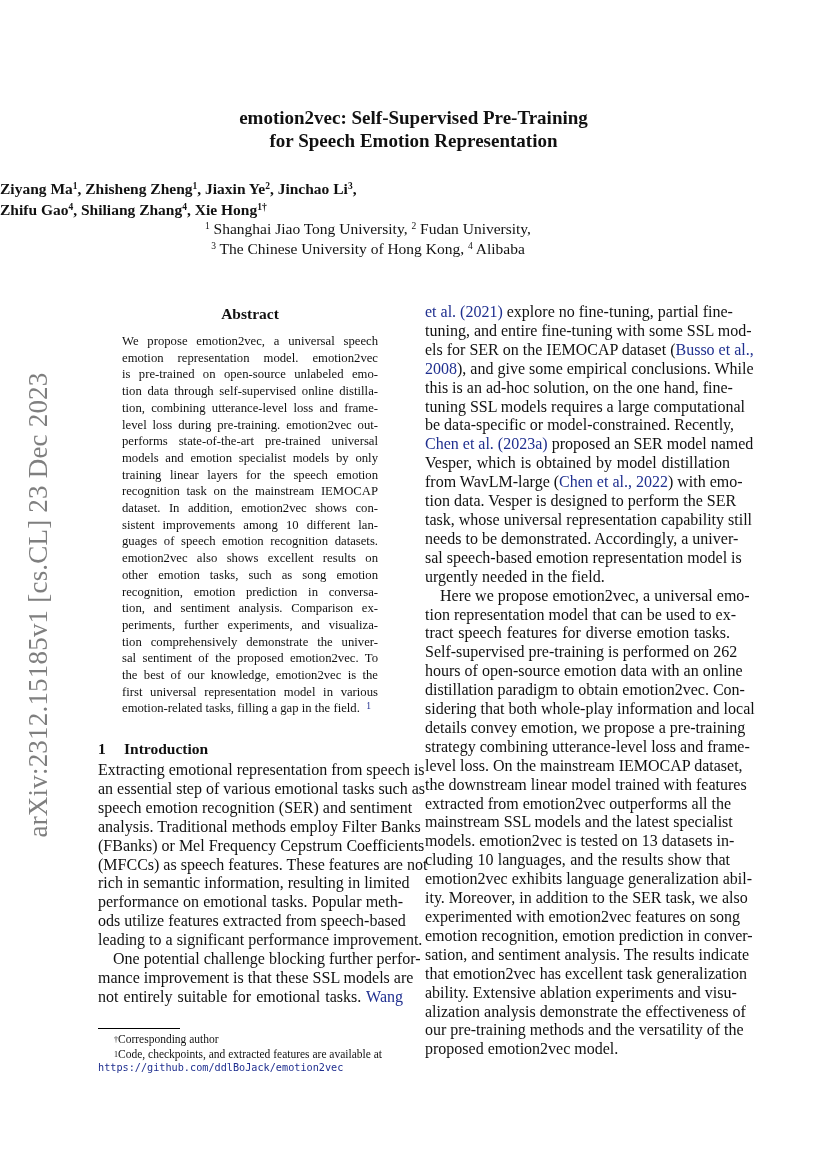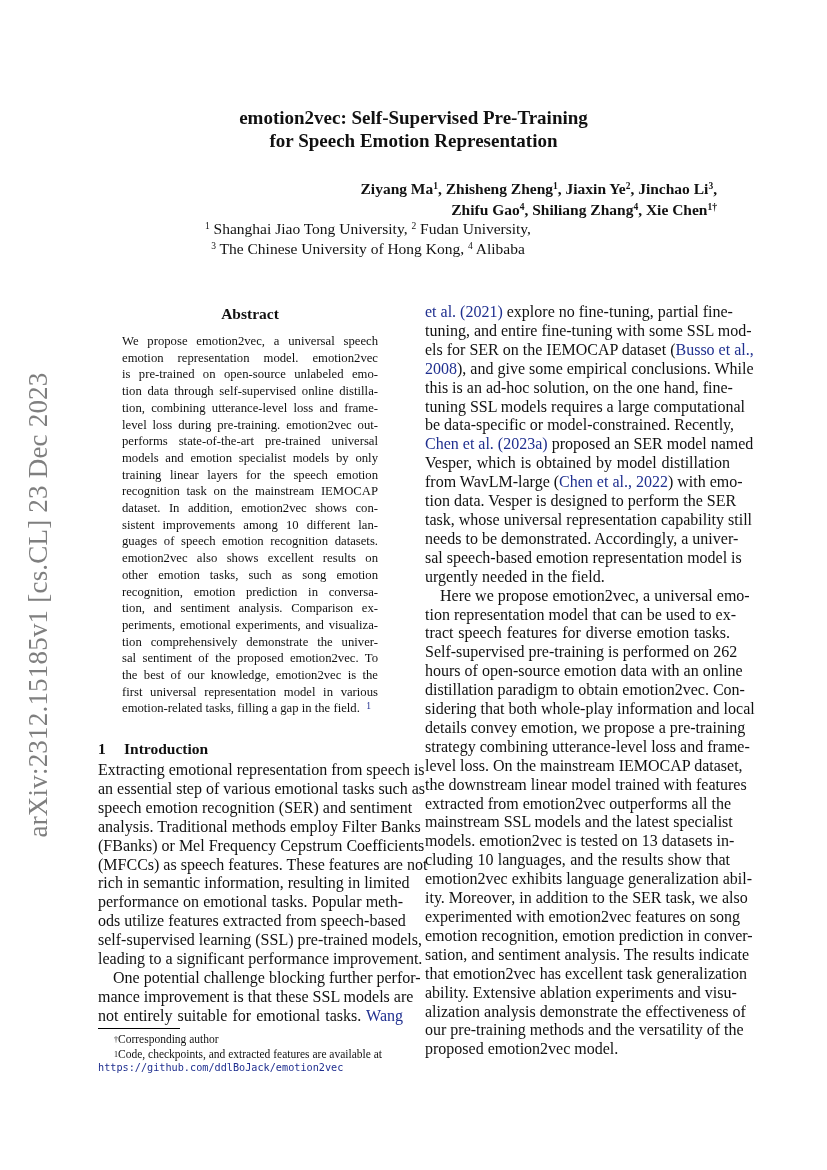--- a/index.html
+++ b/index.html
@@ -1,20 +1,20 @@
 <!DOCTYPE html>
 <html><head>
 <meta charset="utf-8">
 <style>
   html, body { margin:0; padding:0; background:#ffffff; }
   body { width:827px; height:1170px; position:relative; overflow:hidden; font-family:"Liberation Serif", serif; color:#111; }
   .arxiv { position:absolute; left:18px; top:360px; width:40px; height:490px; }
   .arxiv span { position:absolute; left:50%; top:50%; transform: translate(-50%,-50%) rotate(-90deg); white-space:nowrap; font-family:"Liberation Serif", serif; font-size:27px; color:#7f7f7f; letter-spacing:0.2px; }
   .title { position:absolute; left:0; width:827px; top:106px; text-align:center; font-weight:bold; font-size:19px; line-height:23px; }
-  .authors { position:absolute; left:0; width:717px; top:178px; text-align:right; font-weight:bold; font-size:15.5px; line-height:21px; }
+  .authors { position:absolute; left:0; width:717px; top:178px; text-align:left; font-weight:bold; font-size:15.5px; line-height:21px; }
   .affil { position:absolute; left:0; width:736px; top:219px; text-align:center; font-size:15.5px; line-height:19.5px; }
   sup { font-size:9.5px; vertical-align: top; position:relative; top:-2px; }
   .abs-head { position:absolute; left:122px; width:256px; top:305px; text-align:center; font-weight:bold; font-size:15.5px; }
   .abs { position:absolute; left:122px; width:256px; top:333px; font-size:12.7px; line-height:16.7px; text-align:justify; }
   .abs .ln, .col .ln { display:block; text-align:justify; text-align-last:justify; white-space:nowrap; }
   .abs .ln.last, .col .ln.last { text-align-last:left; }
   .sec { position:absolute; left:98px; top:740px; font-weight:bold; font-size:15.5px; }
   .sec .num { display:inline-block; width:26px; }
   .col { position:absolute; font-size:16px; line-height:18.9px; }
   .col1 { left:98px; width:305px; top:761px; }
@@ -38,21 +38,21 @@
 <div class="title">
   <div>emotion2vec: Self-Supervised Pre-Training</div>
   <div>for Speech Emotion Representation</div>
 </div>
 
 <div class="authors">
   <div>
     <span><span>Ziyang Ma</span><sup>1</sup><span>, </span></span><span><span>Zhisheng Zheng</span><sup>1</sup><span>, </span></span><span><span>Jiaxin Ye</span><sup>2</sup><span>, </span></span><span><span>Jinchao Li</span><sup>3</sup><span>,</span></span>
   </div>
   <div>
-    <span><span>Zhifu Gao</span><sup>4</sup><span>, </span></span><span><span>Shiliang Zhang</span><sup>4</sup><span>, </span></span><span><span>Xie Chen</span><sup>1†</sup></span>
+    <span><span>Zhifu Gao</span><sup>4</sup><span>, </span></span><span><span>Shiliang Zhang</span><sup>4</sup><span>, </span></span><span><span>Xie Hong</span><sup>1†</sup></span>
   </div>
 </div>
 
 <div class="affil">
   <div><sup>1</sup> <span>Shanghai Jiao Tong University,</span> <sup>2</sup> <span>Fudan University,</span></div>
   <div><sup>3</sup> <span>The Chinese University of Hong Kong,</span> <sup>4</sup> <span>Alibaba</span></div>
 </div>
 
 <div class="abs-head">Abstract</div>
 <div class="abs" id="abs-body">
@@ -66,41 +66,40 @@
     <span class="ln">models and emotion specialist models by only</span>
     <span class="ln">training linear layers for the speech emotion</span>
     <span class="ln">recognition task on the mainstream IEMOCAP</span>
     <span class="ln">dataset.  In addition, emotion2vec shows con-</span>
     <span class="ln">sistent improvements among 10 different lan-</span>
     <span class="ln">guages of speech emotion recognition datasets.</span>
     <span class="ln">emotion2vec also shows excellent results on</span>
     <span class="ln">other emotion tasks, such as song emotion</span>
     <span class="ln">recognition, emotion prediction in conversa-</span>
     <span class="ln">tion, and sentiment analysis.  Comparison ex-</span>
-    <span class="ln">periments, emotional experiments, and visualiza-</span>
+    <span class="ln">periments, further experiments, and visualiza-</span>
     <span class="ln">tion comprehensively demonstrate the univer-</span>
     <span class="ln">sal sentiment of the proposed emotion2vec. To</span>
     <span class="ln">the best of our knowledge, emotion2vec is the</span>
     <span class="ln">first universal representation model in various</span>
     <span class="ln last">emotion-related tasks, filling a gap in the field.<sup class="cite" style="margin-left: 4px;"> 1</sup></span>
   </div>
 
 <div class="sec"><span class="num">1</span><span>Introduction</span></div>
 
 <div class="col col1" id="col1">
     <span class="ln">Extracting emotional representation from speech is</span>
     <span class="ln">an essential step of various emotional tasks such as</span>
     <span class="ln">speech emotion recognition (SER) and sentiment</span>
     <span class="ln">analysis. Traditional methods employ Filter Banks</span>
     <span class="ln">(FBanks) or Mel Frequency Cepstrum Coefficients</span>
     <span class="ln">(MFCCs) as speech features. These features are not</span>
     <span class="ln">rich in semantic information, resulting in limited</span>
     <span class="ln">performance on emotional tasks.  Popular meth-</span>
     <span class="ln">ods utilize features extracted from speech-based</span>
-    <span class="ln">self-supervised learning (SSL) pre-trained models,</span>
     <span class="ln last">leading to a significant performance improvement.</span>
     <span class="ln indent">One potential challenge blocking further perfor-</span>
     <span class="ln">mance improvement is that these SSL models are</span>
     <span class="ln">not entirely suitable for emotional tasks.  <span class="cite">Wang</span></span>
   </div>
 
 <div class="col col2" id="col2">
     <span class="ln"><span class="cite">et al. (2021)</span> explore no fine-tuning, partial fine-</span>
     <span class="ln">tuning, and entire fine-tuning with some SSL mod-</span>
     <span class="ln">els for SER on the IEMOCAP dataset (<span class="cite">Busso et al.,</span></span>

